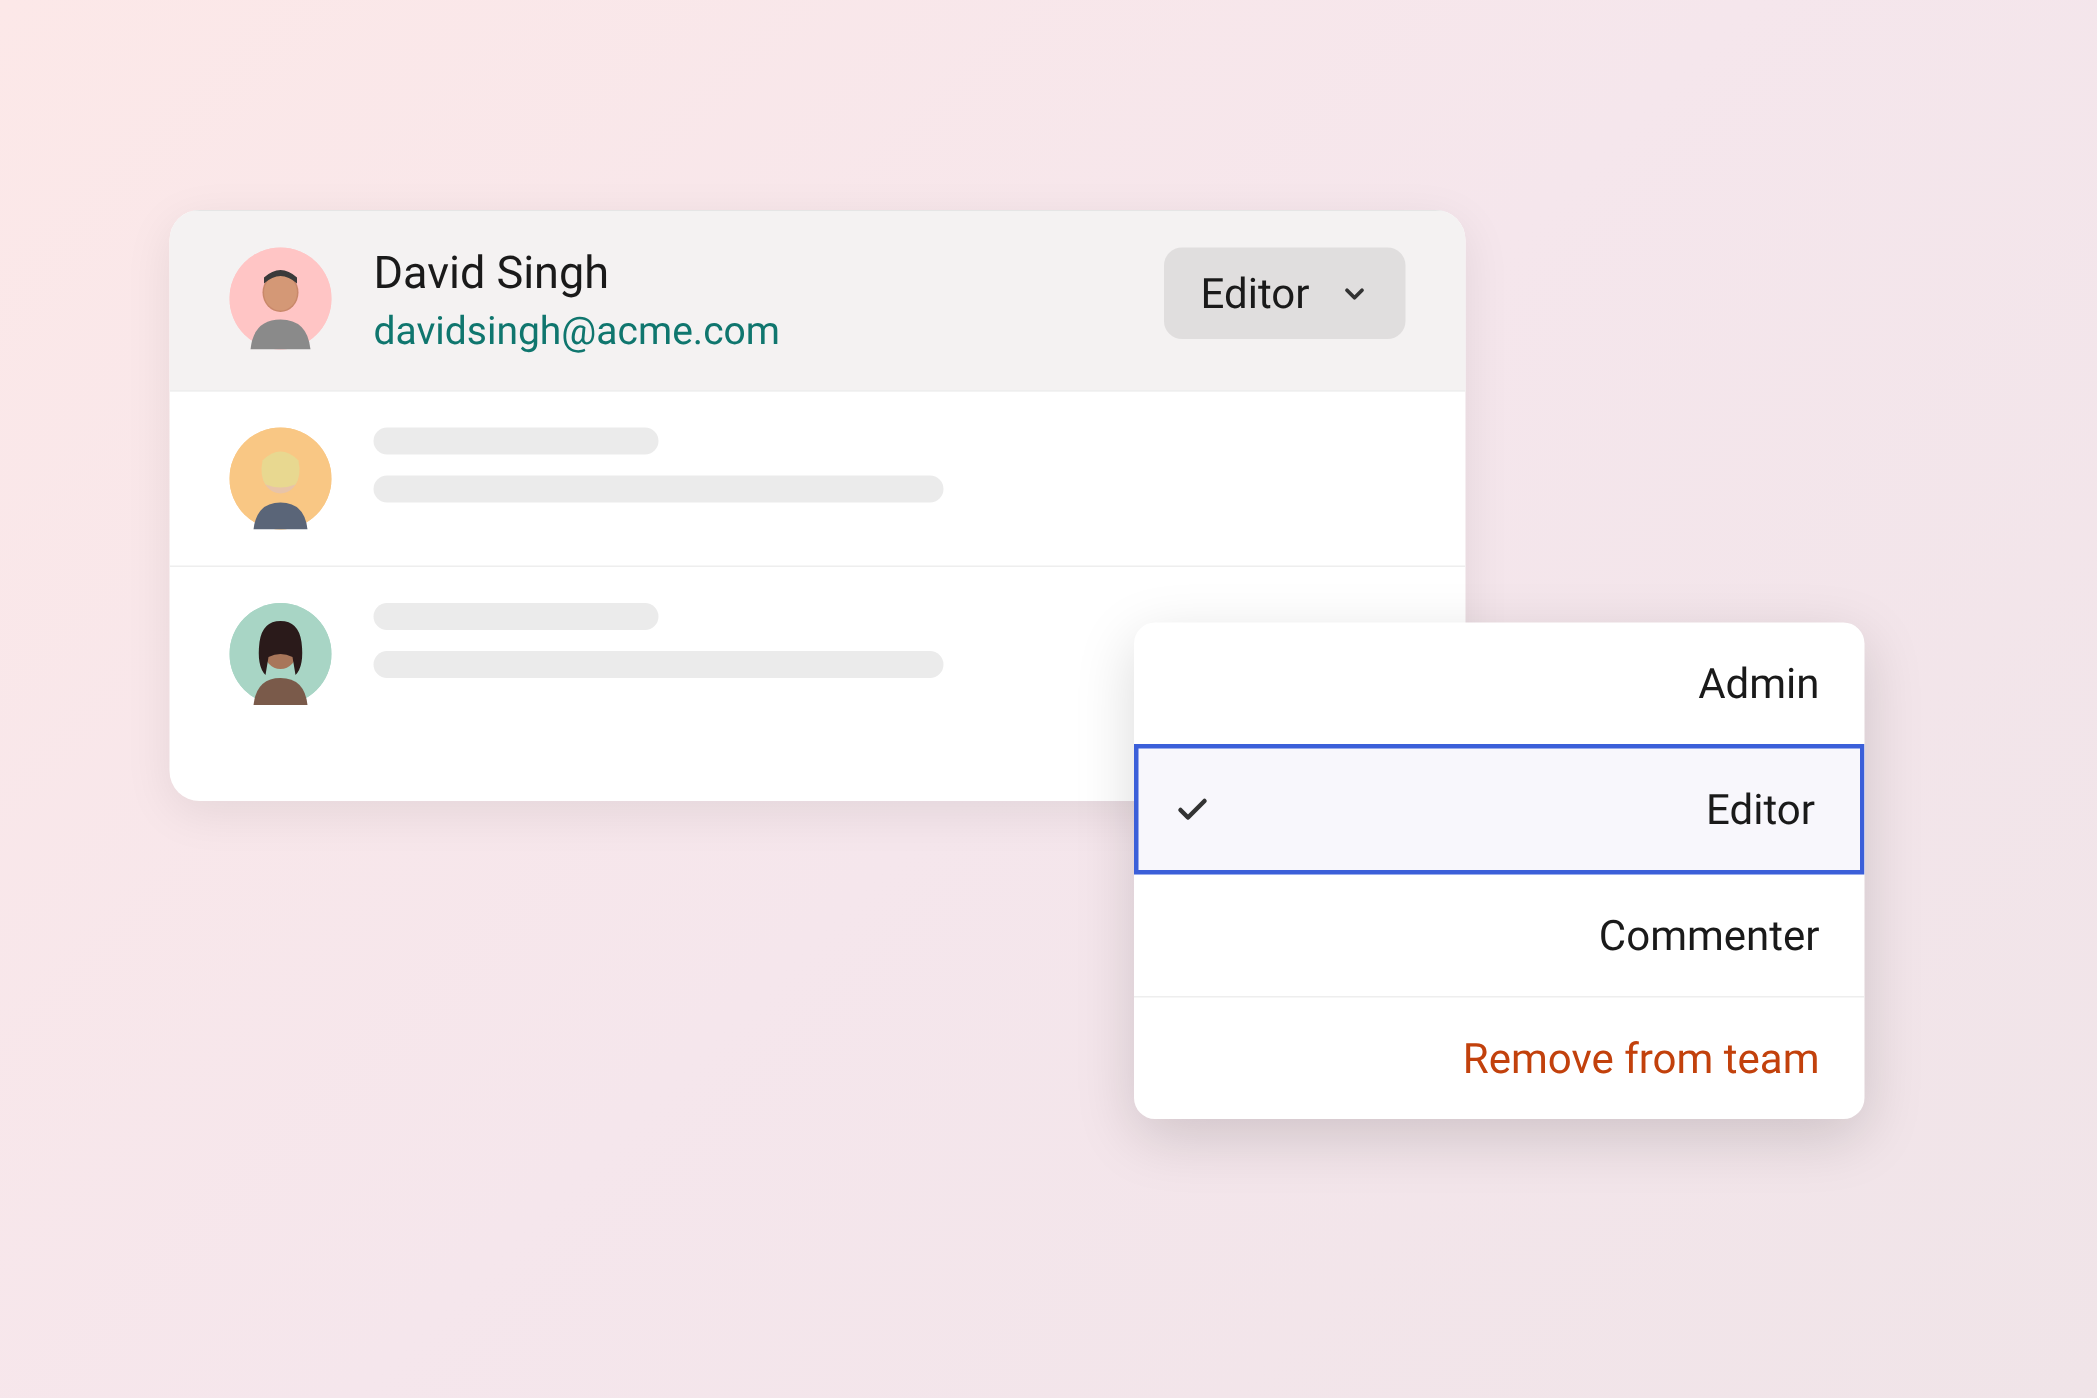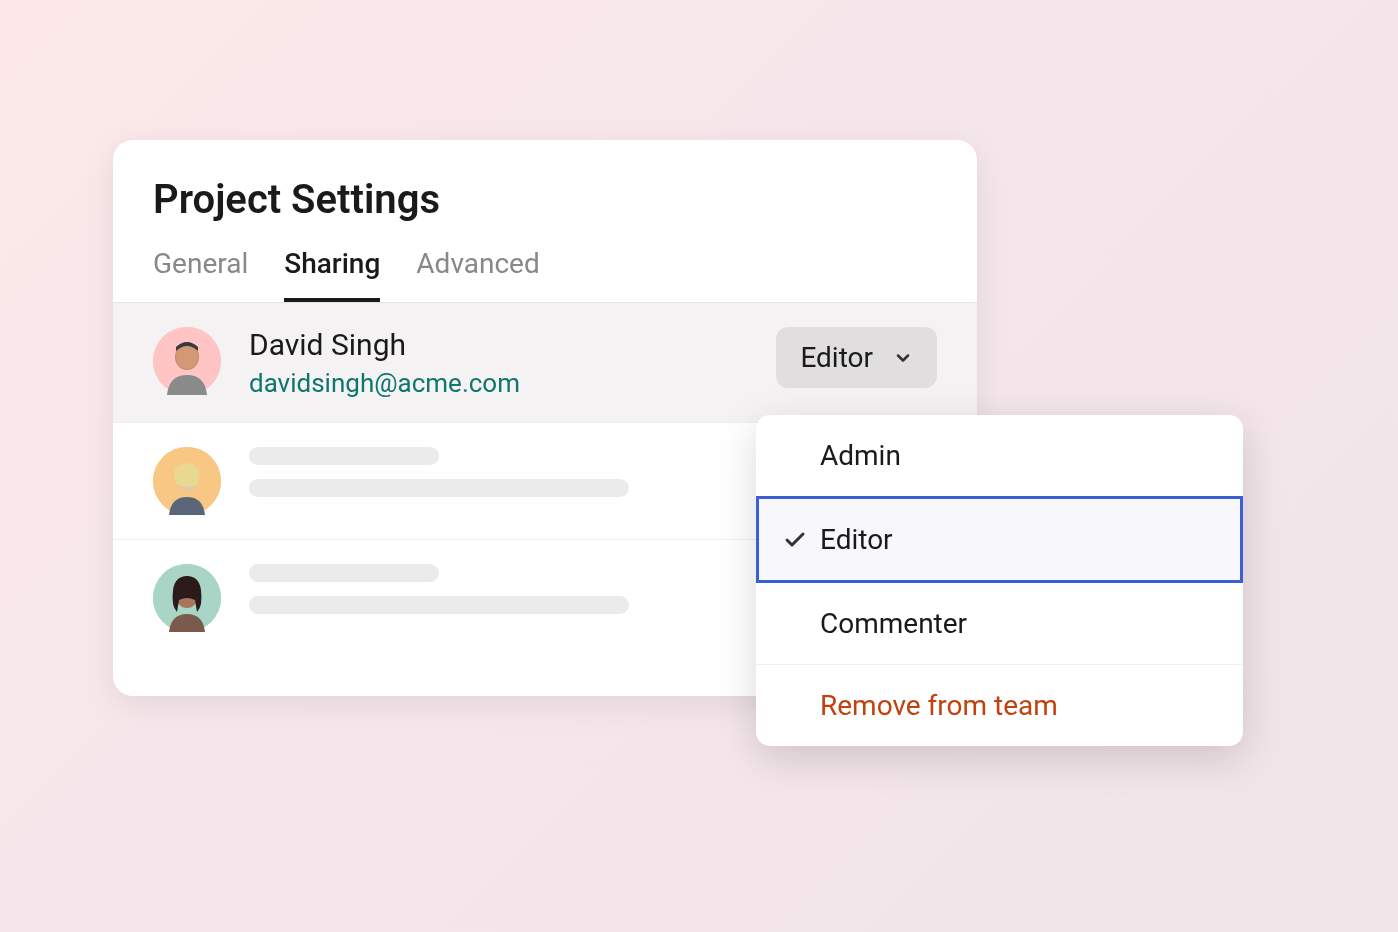--- a/index.html
+++ b/index.html
@@ -124,20 +124,21 @@
       overflow: hidden;
     }
     .dropdown-item {
       display: flex;
       align-items: center;
       padding: 24px 30px 24px 64px;
       font-size: 28px;
       color: #1a1a1a;
       cursor: pointer;
       position: relative;
+      justify-content: flex-end;
     }
     .dropdown-item.selected {
       border: 3px solid #3b5fd9;
       background: #f8f7fc;
       padding-left: 61px;
     }
     .dropdown-item .check {
       position: absolute;
       left: 24px;
       width: 24px;
@@ -151,28 +152,20 @@
       color: #c2410c;
     }
     .card-bottom-spacer {
       height: 40px;
     }
   </style>
 </head>
 <body>
 
 <div class="card">
-  <div class="card-header">
-    <h1 class="card-title">Project Settings</h1>
-    <div class="tabs">
-      <div class="tab">General</div>
-      <div class="tab active">Sharing</div>
-      <div class="tab">Advanced</div>
-    </div>
-  </div>
   <hr class="divider">
 
   <div class="member-row highlighted">
     <div class="avatar pink">
       <svg viewBox="0 0 68 68">
           <circle cx="34" cy="34" r="34" fill="#ffc5c5"></circle>
           <ellipse cx="34" cy="30" rx="12" ry="13" fill="#c9886a"></ellipse>
           <path d="M 14 68 Q 16 48 34 48 Q 52 48 54 68 Z" fill="#8a8a8a"></path>
           <ellipse cx="34" cy="30" rx="11" ry="12" fill="#d49876"></ellipse>
           <path d="M 23 24 Q 34 14 45 24 L 45 20 Q 34 10 23 20 Z" fill="#3a3a3a"></path>

